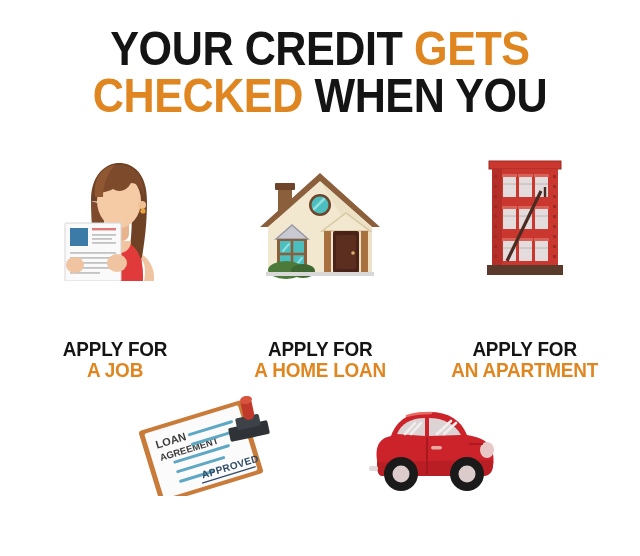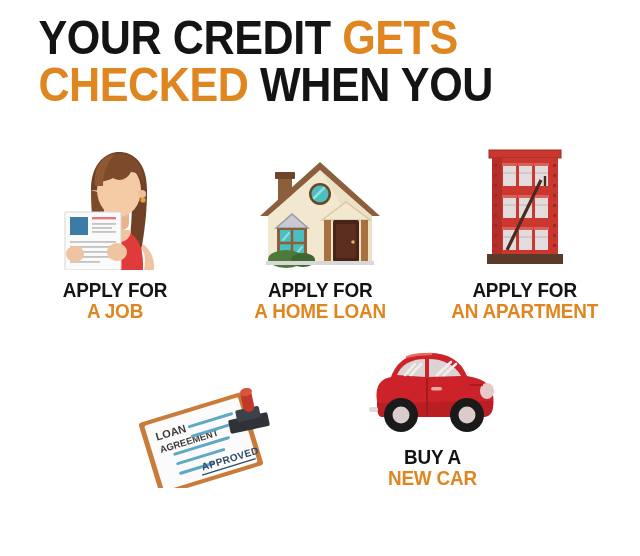--- a/index.html
+++ b/index.html
@@ -10,22 +10,22 @@
     width: 640px;
     height: 556px;
     background: #ffffff;
     font-family: "Liberation Sans", sans-serif;
     overflow: hidden;
     position: relative;
   }
 
   
   .headline {
-    padding-top: 14px;
-    text-align: left;
+    padding-top: 25px;
+    text-align: center;
     line-height: 0.96;
     font-weight: 700;
     letter-spacing: -0.5px;
   }
   .headline-line {
     font-size: 49px;
     font-weight: 700;
     font-stretch: condensed;
     transform: scaleX(0.88);
     transform-origin: center;
@@ -36,21 +36,21 @@
 
   
   .rows {
     margin-top: 34px;
   }
   .row {
     display: flex;
     justify-content: center;
     align-items: flex-end;
   }
-  .row-top .item  { width: 205px; }
+  .row-top .item  { width: 205px; gap: 48px; }
   .row-bot {
     margin-top: 12px;
   }
   .row-bot .item  { width: 225px; }
 
   .item {
     display: flex;
     flex-direction: column;
     align-items: center;
   }
@@ -334,19 +334,15 @@
           <line x1="106" y1="40" x2="120" y2="40" stroke="#A51A20" stroke-width="1.6"></line>
 
           <circle cx="38" cy="70" r="17" fill="#1A1A1A"></circle>
           <circle cx="38" cy="70" r="8.5" fill="#DCCBCB"></circle>
           <circle cx="104" cy="70" r="17" fill="#1A1A1A"></circle>
           <circle cx="104" cy="70" r="8.5" fill="#DCCBCB"></circle>
 
           <rect x="6" y="62" width="9" height="5" rx="2" fill="#E0DADA"></rect>
         </svg>
       </div>
-      <div class="caption">
-        <div class="cap-line cap-dark">BUY A</div>
-        <div class="cap-line cap-accent">NEW CAR</div>
-      </div>
     </div>
   </div>
 </div>
 
 </body></html>

